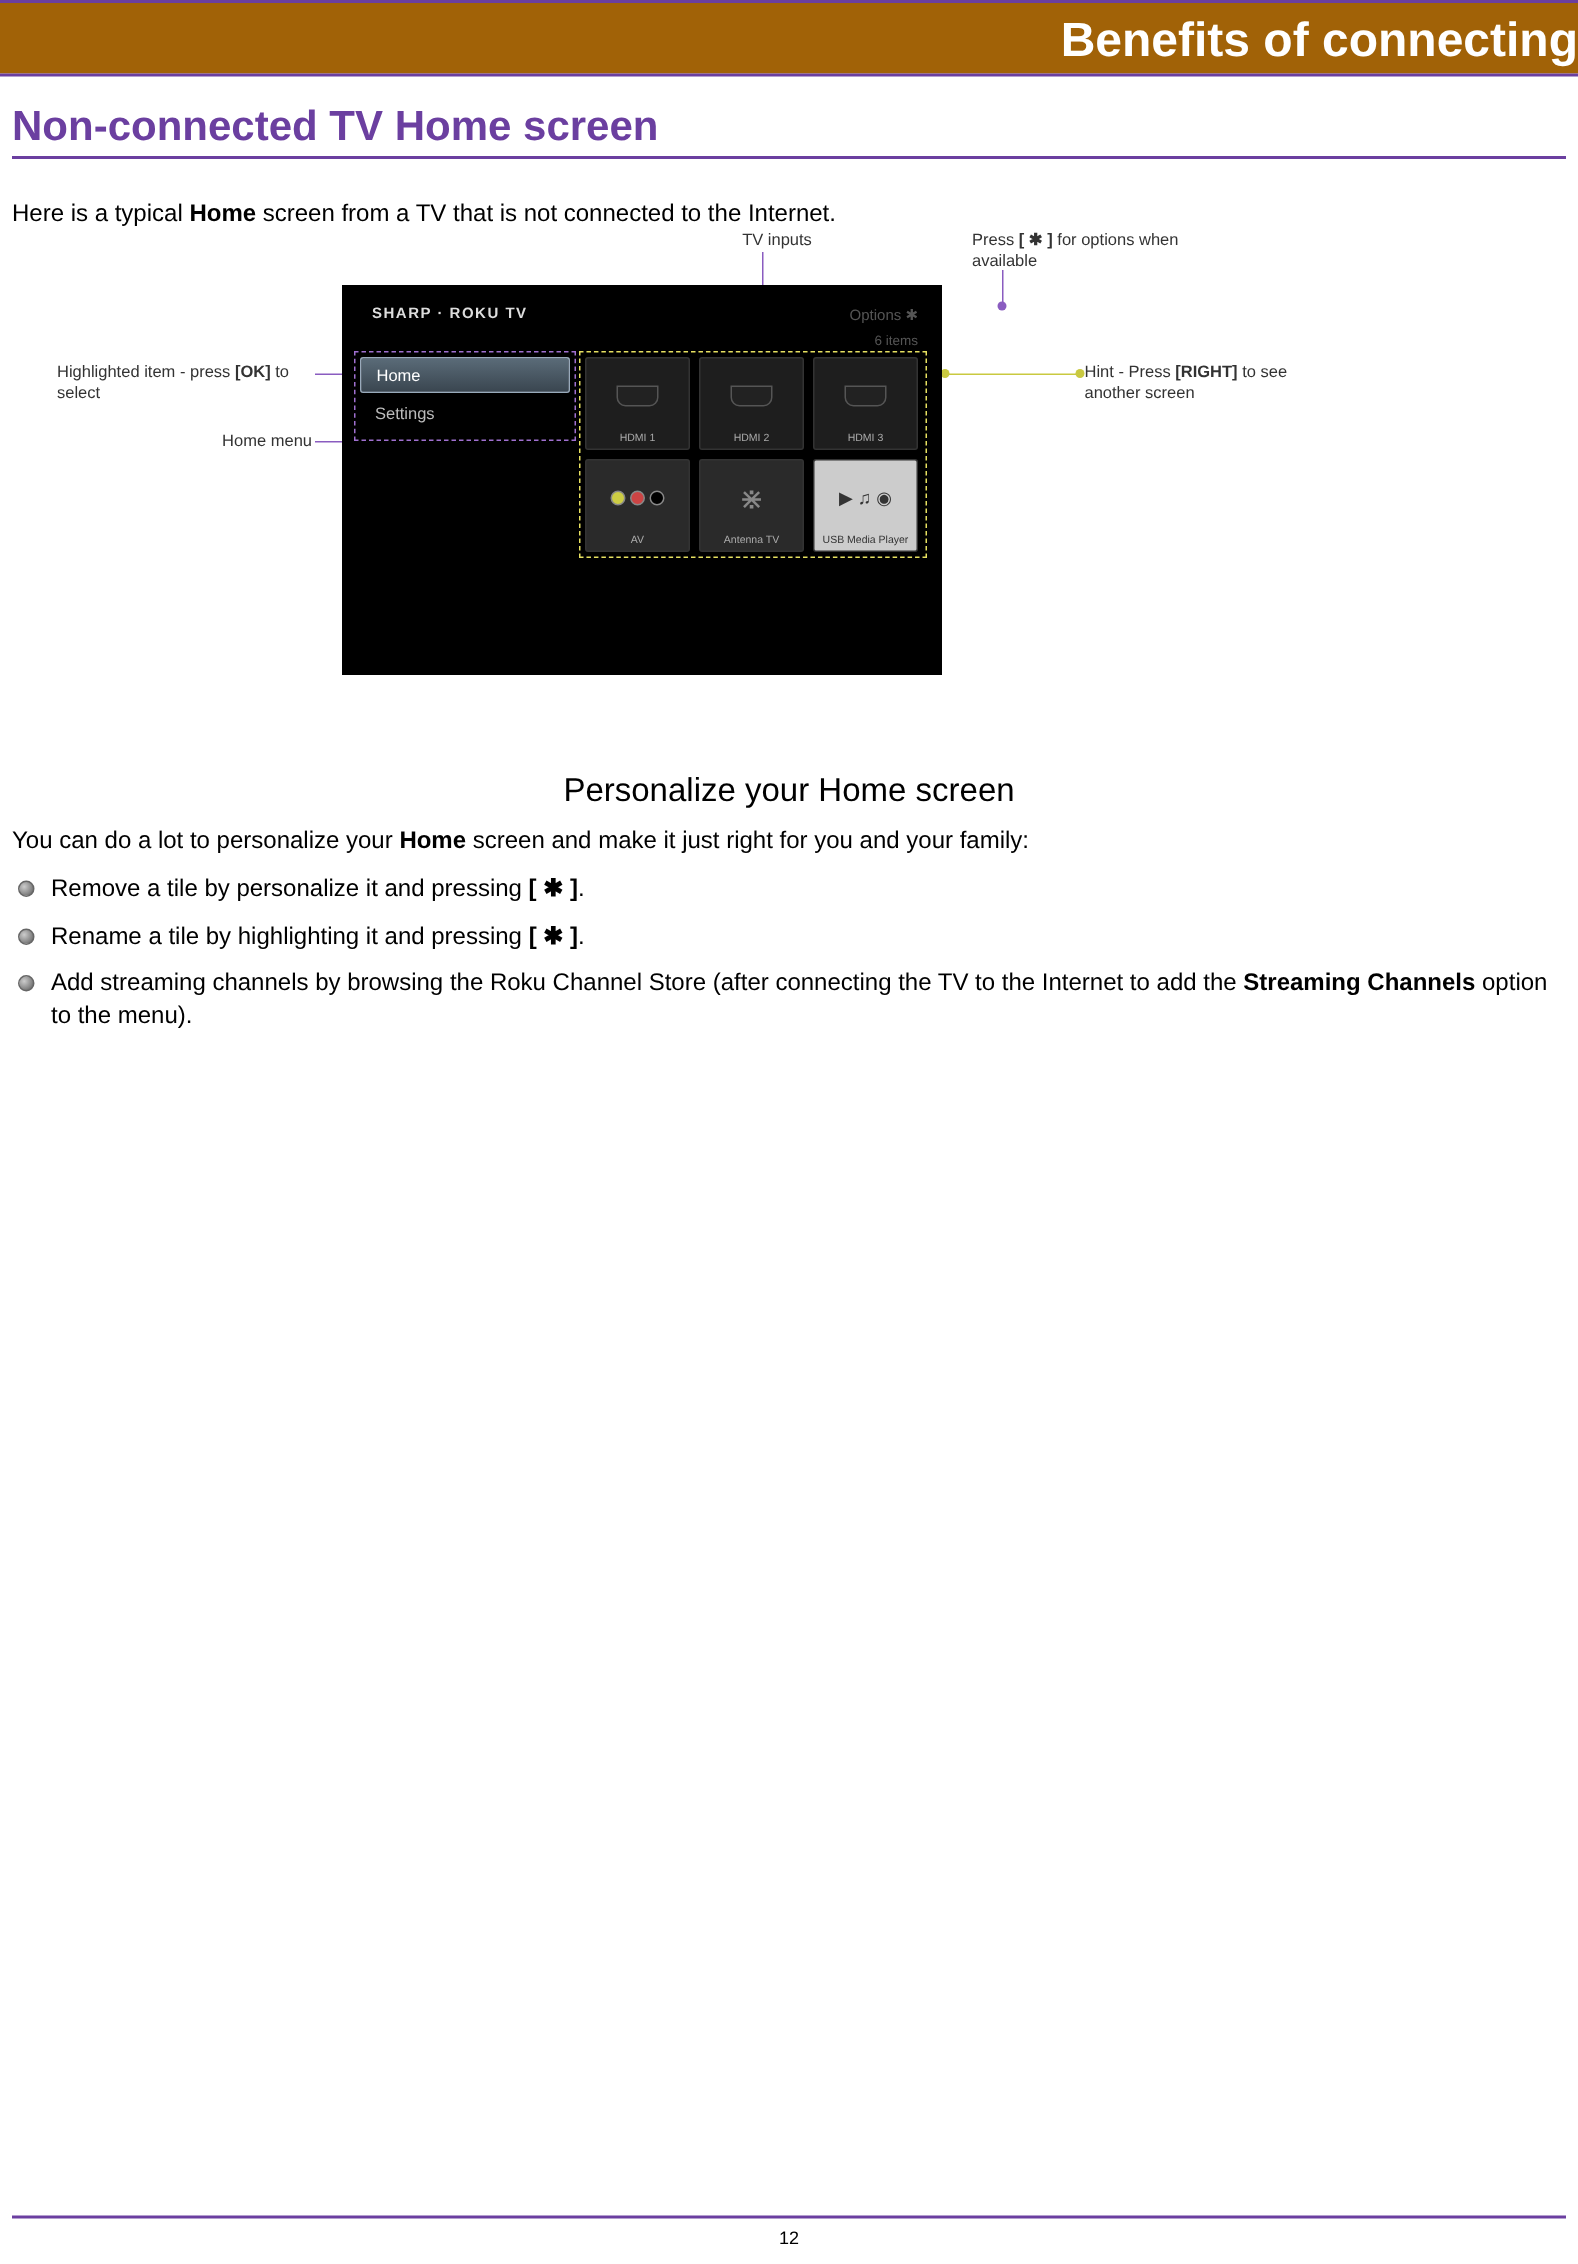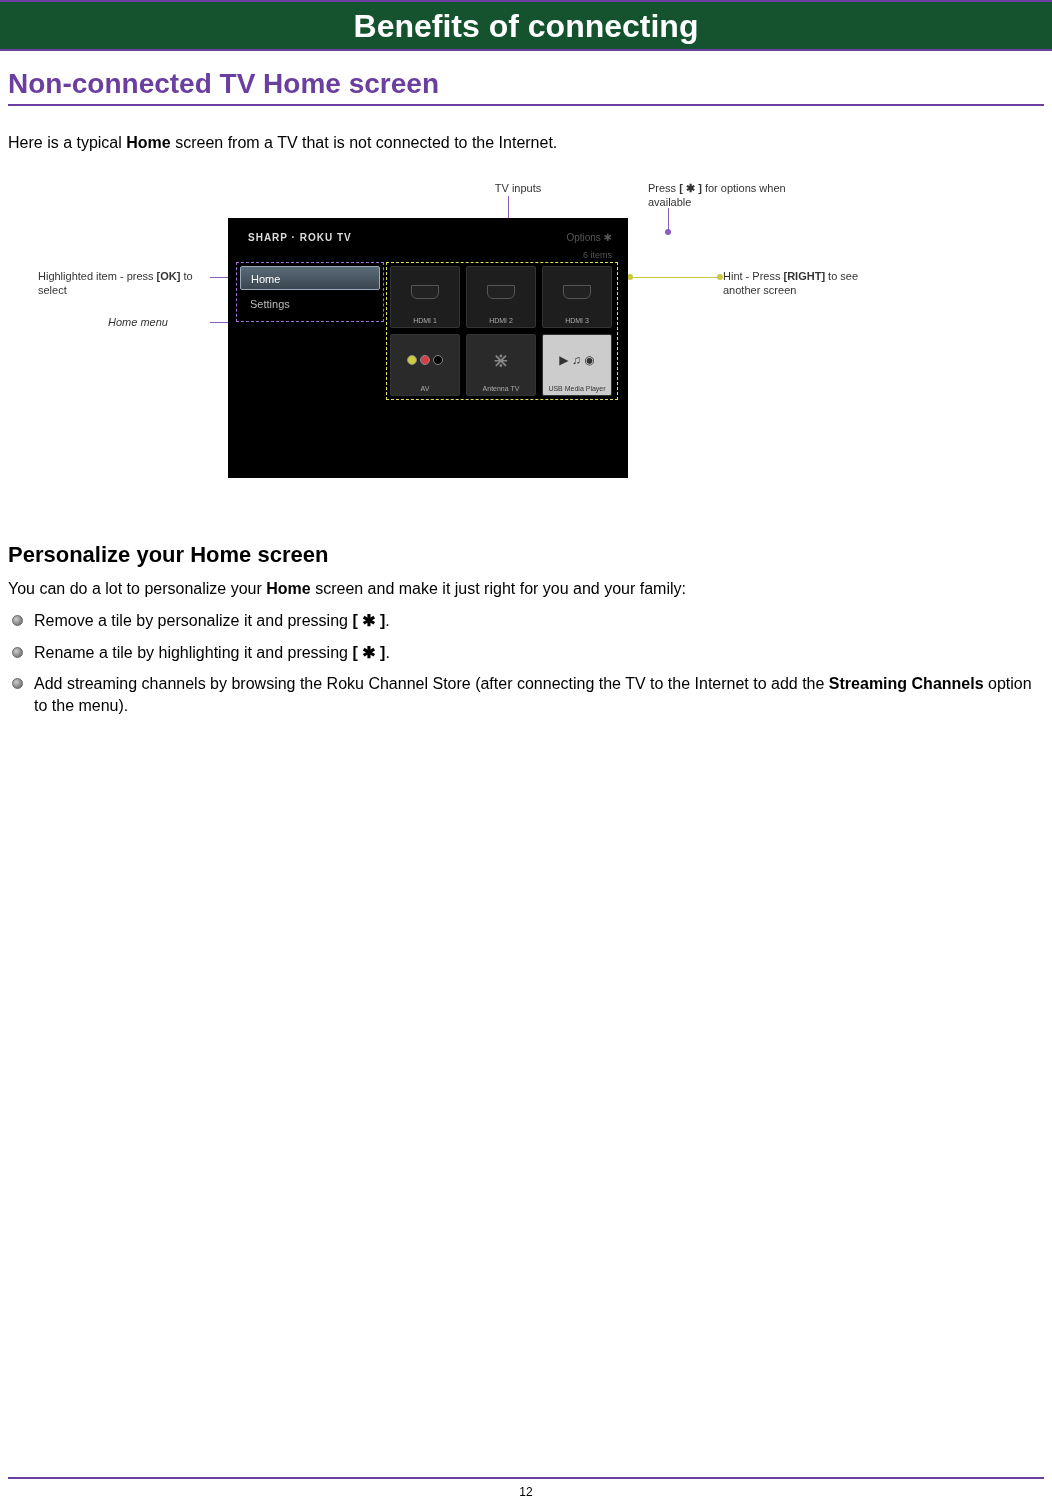--- a/index.html
+++ b/index.html
@@ -5,38 +5,38 @@
   * { box-sizing: border-box; margin: 0; padding: 0; }
   body {
     font-family: Arial, Helvetica, sans-serif;
     width: 1052px;
     height: 1509px;
     background: #fff;
     position: relative;
     color: #000;
   }
   .banner {
-    background: #14532d;
+    background: #a16207;
     color: #fff;
-    text-align: center;
+    text-align: right;
     font-size: 32px;
     font-weight: bold;
     padding: 6px 0 4px;
     border-top: 2px solid #6b3fa0;
   }
   .banner-underline { height: 2px; background: #6b3fa0; }
   .content { padding: 0 8px; }
   h1.section {
     color: #6b3fa0;
     font-size: 28px;
     font-weight: bold;
     margin: 17px 0 4px;
   }
   .hr-purple { height: 2px; background: #6b3fa0; margin-bottom: 28px; }
-  p.intro { font-size: 16px; margin-bottom: 30px; }
+  p.intro { font-size: 16px; margin-bottom: 2px; }
   p.intro b { font-weight: bold; }
 
   .figure-wrap {
     position: relative;
     width: 100%;
     height: 330px;
     margin-bottom: 30px;
   }
   .callout {
     position: absolute;
@@ -163,22 +163,23 @@
     position: absolute;
     width: 6px; height: 6px;
     background: #8a5cc0;
     border-radius: 50%;
     transform: translate(-3px,-3px);
   }
   .leader-y { background: #c9c940 !important; }
 
   h2.sub {
     font-size: 22px;
-    font-weight: bold;
+    font-weight: normal;
     margin: 10px 0 12px;
+    text-align: center;
   }
   p.body { font-size: 16px; margin-bottom: 12px; }
   ul.bullets { list-style: none; padding-left: 2px; }
   ul.bullets li {
     position: relative;
     padding-left: 24px;
     font-size: 16px;
     margin-bottom: 10px;
     line-height: 1.35;
   }
@@ -230,21 +231,21 @@
     </div>
     <div class="leader-v" style="left:660px; top:26px; height:24px;"></div>
     <div class="leader-dot" style="left:660px; top:50px;"></div>
 
     <div class="callout" style="left:30px; top:88px; width:170px; text-align:left;">
       <span>Highlighted item - press </span><b>[OK]</b><span> to select</span>
     </div>
     <div class="leader" style="left:202px; top:95px; width:28px;"></div>
     <div class="leader-dot" style="left:230px; top:95px;"></div>
 
-    <div class="callout" style="left:100px; top:134px; width:100px; font-style:italic;">Home menu</div>
+    <div class="callout" style="left:100px; top:134px; width:100px; text-align:right;">Home menu</div>
     <div class="leader" style="left:202px; top:140px; width:90px;"></div>
     <div class="leader-v" style="left:292px; top:120px; height:20px;"></div>
     <div class="leader-dot" style="left:292px; top:120px;"></div>
 
     <div class="callout" style="left:715px; top:88px; width:150px;">
       <span>Hint - Press </span><b>[RIGHT]</b><span> to see another screen</span>
     </div>
     <div class="leader leader-y" style="left:622px; top:95px; width:90px;"></div>
     <div class="leader-dot leader-y" style="left:712px; top:95px;"></div>
     <div class="leader-dot leader-y" style="left:622px; top:95px;"></div>

